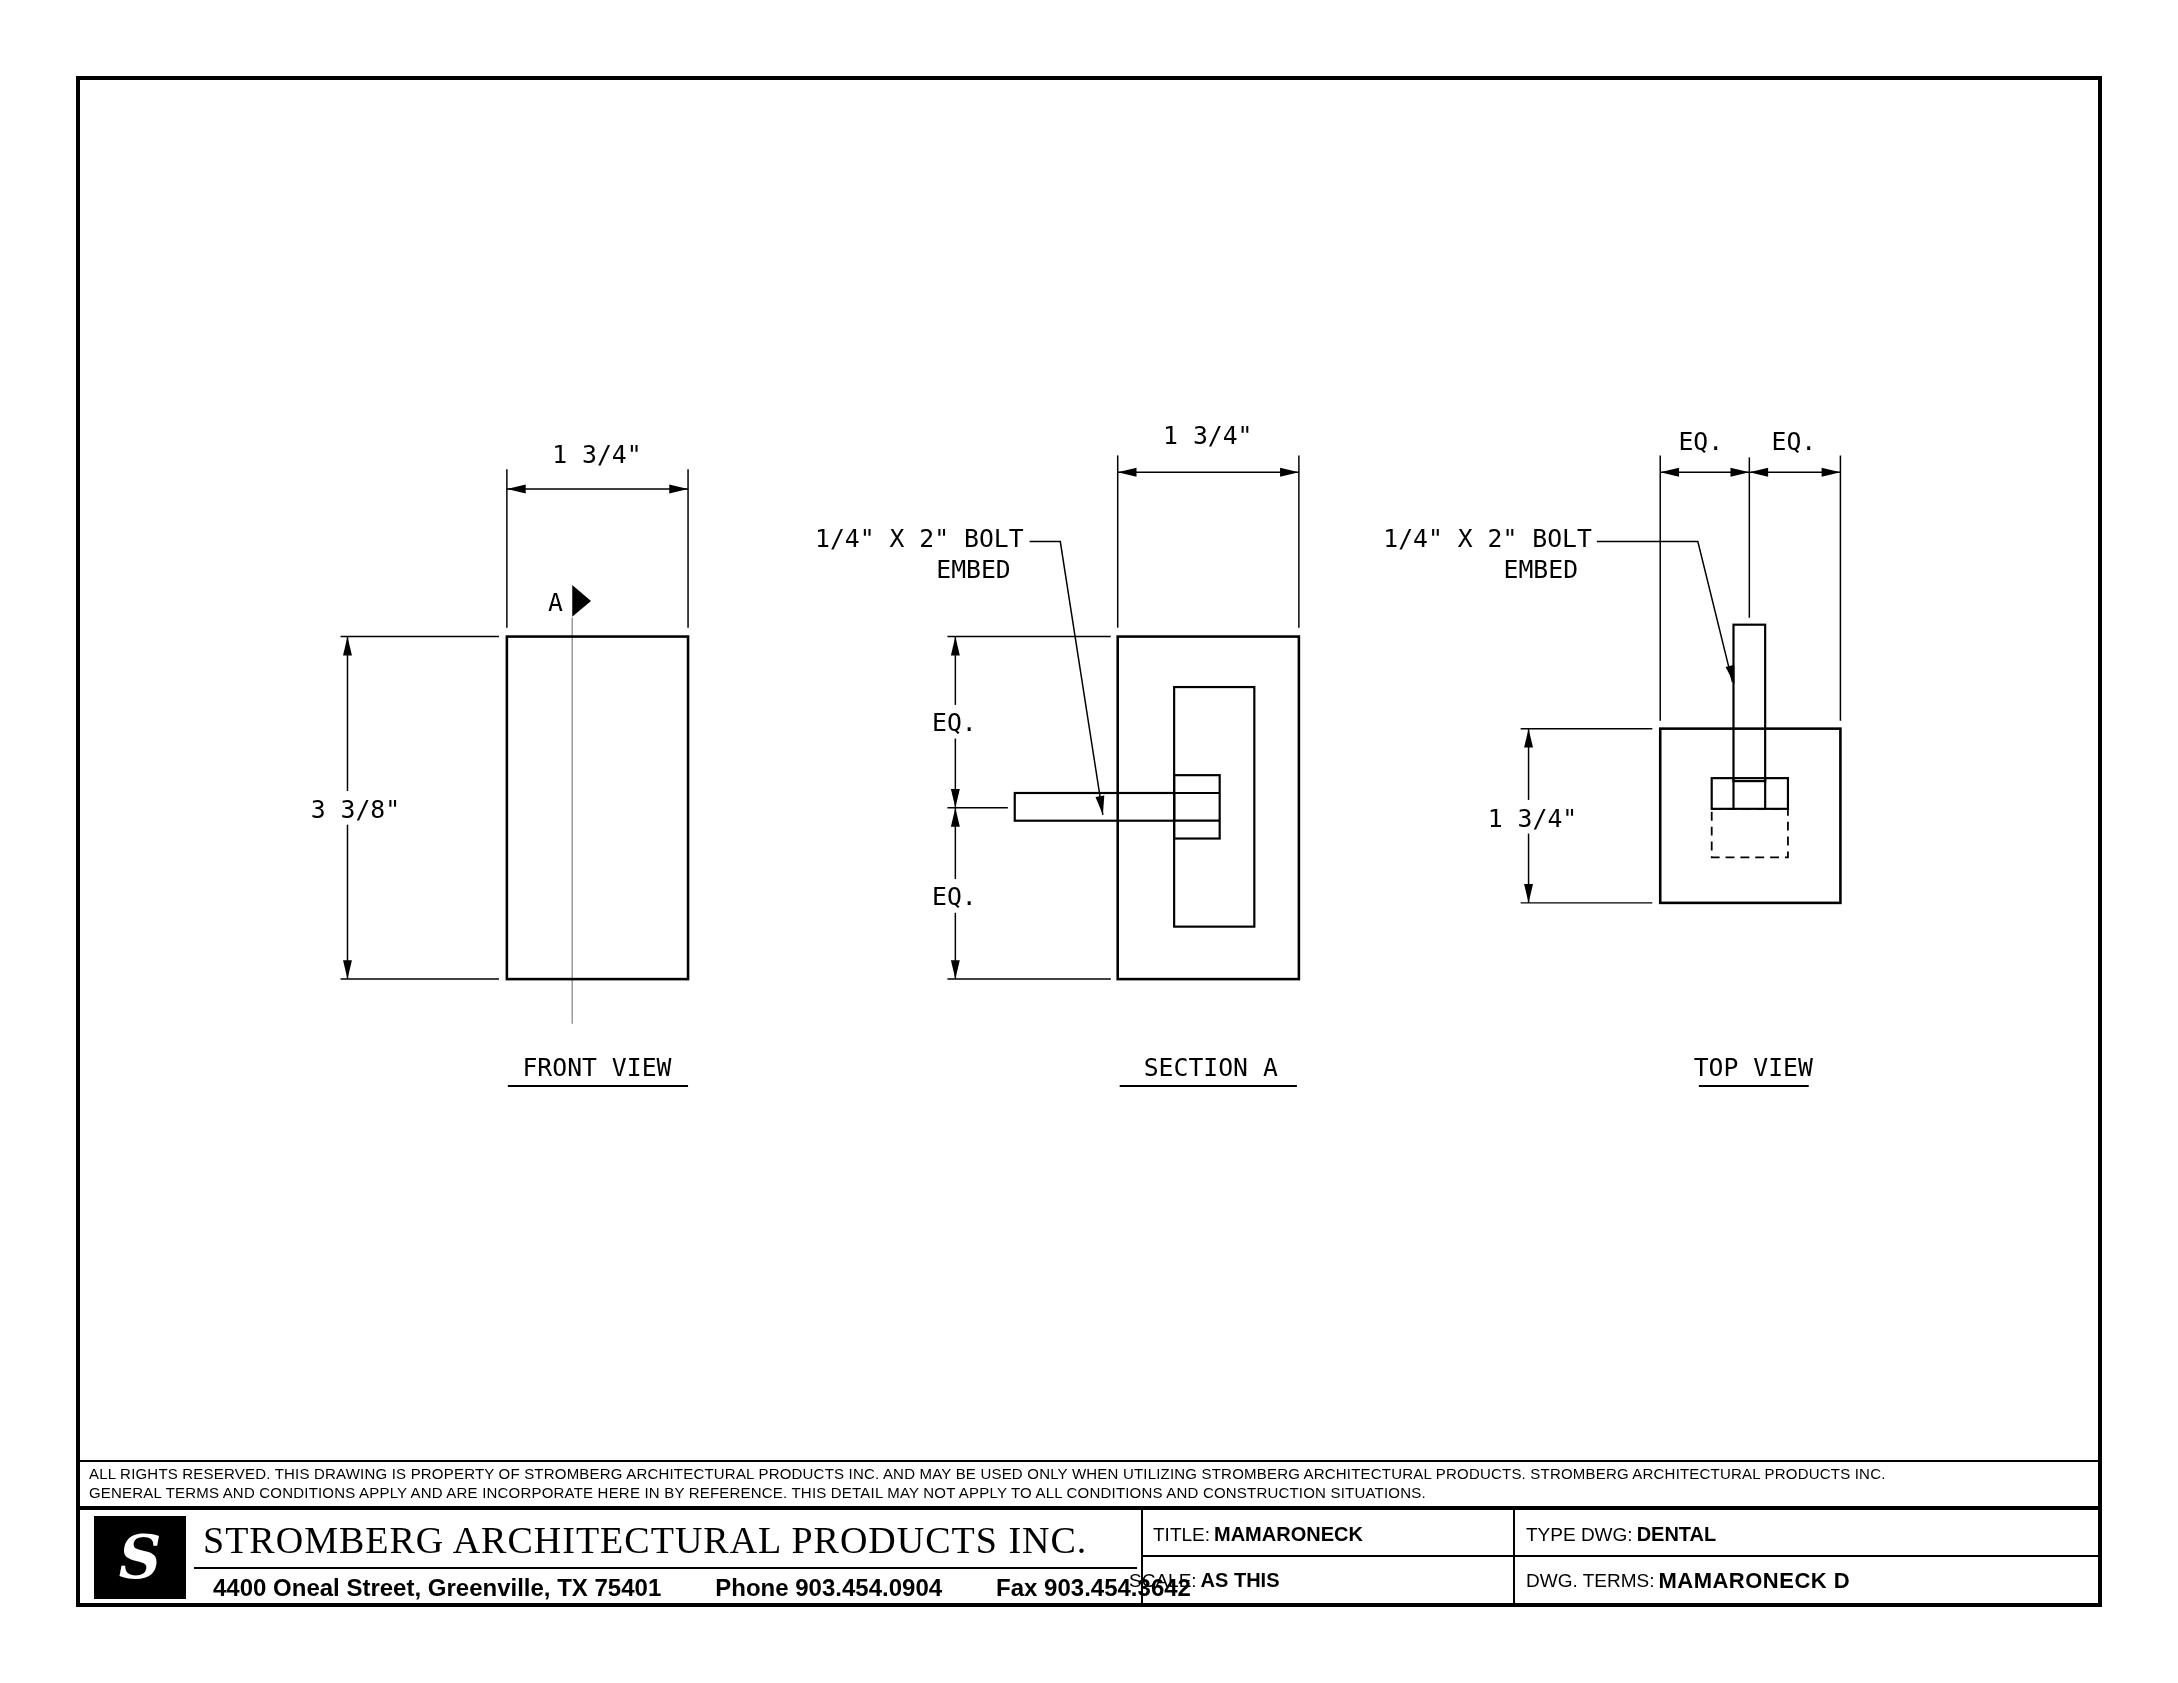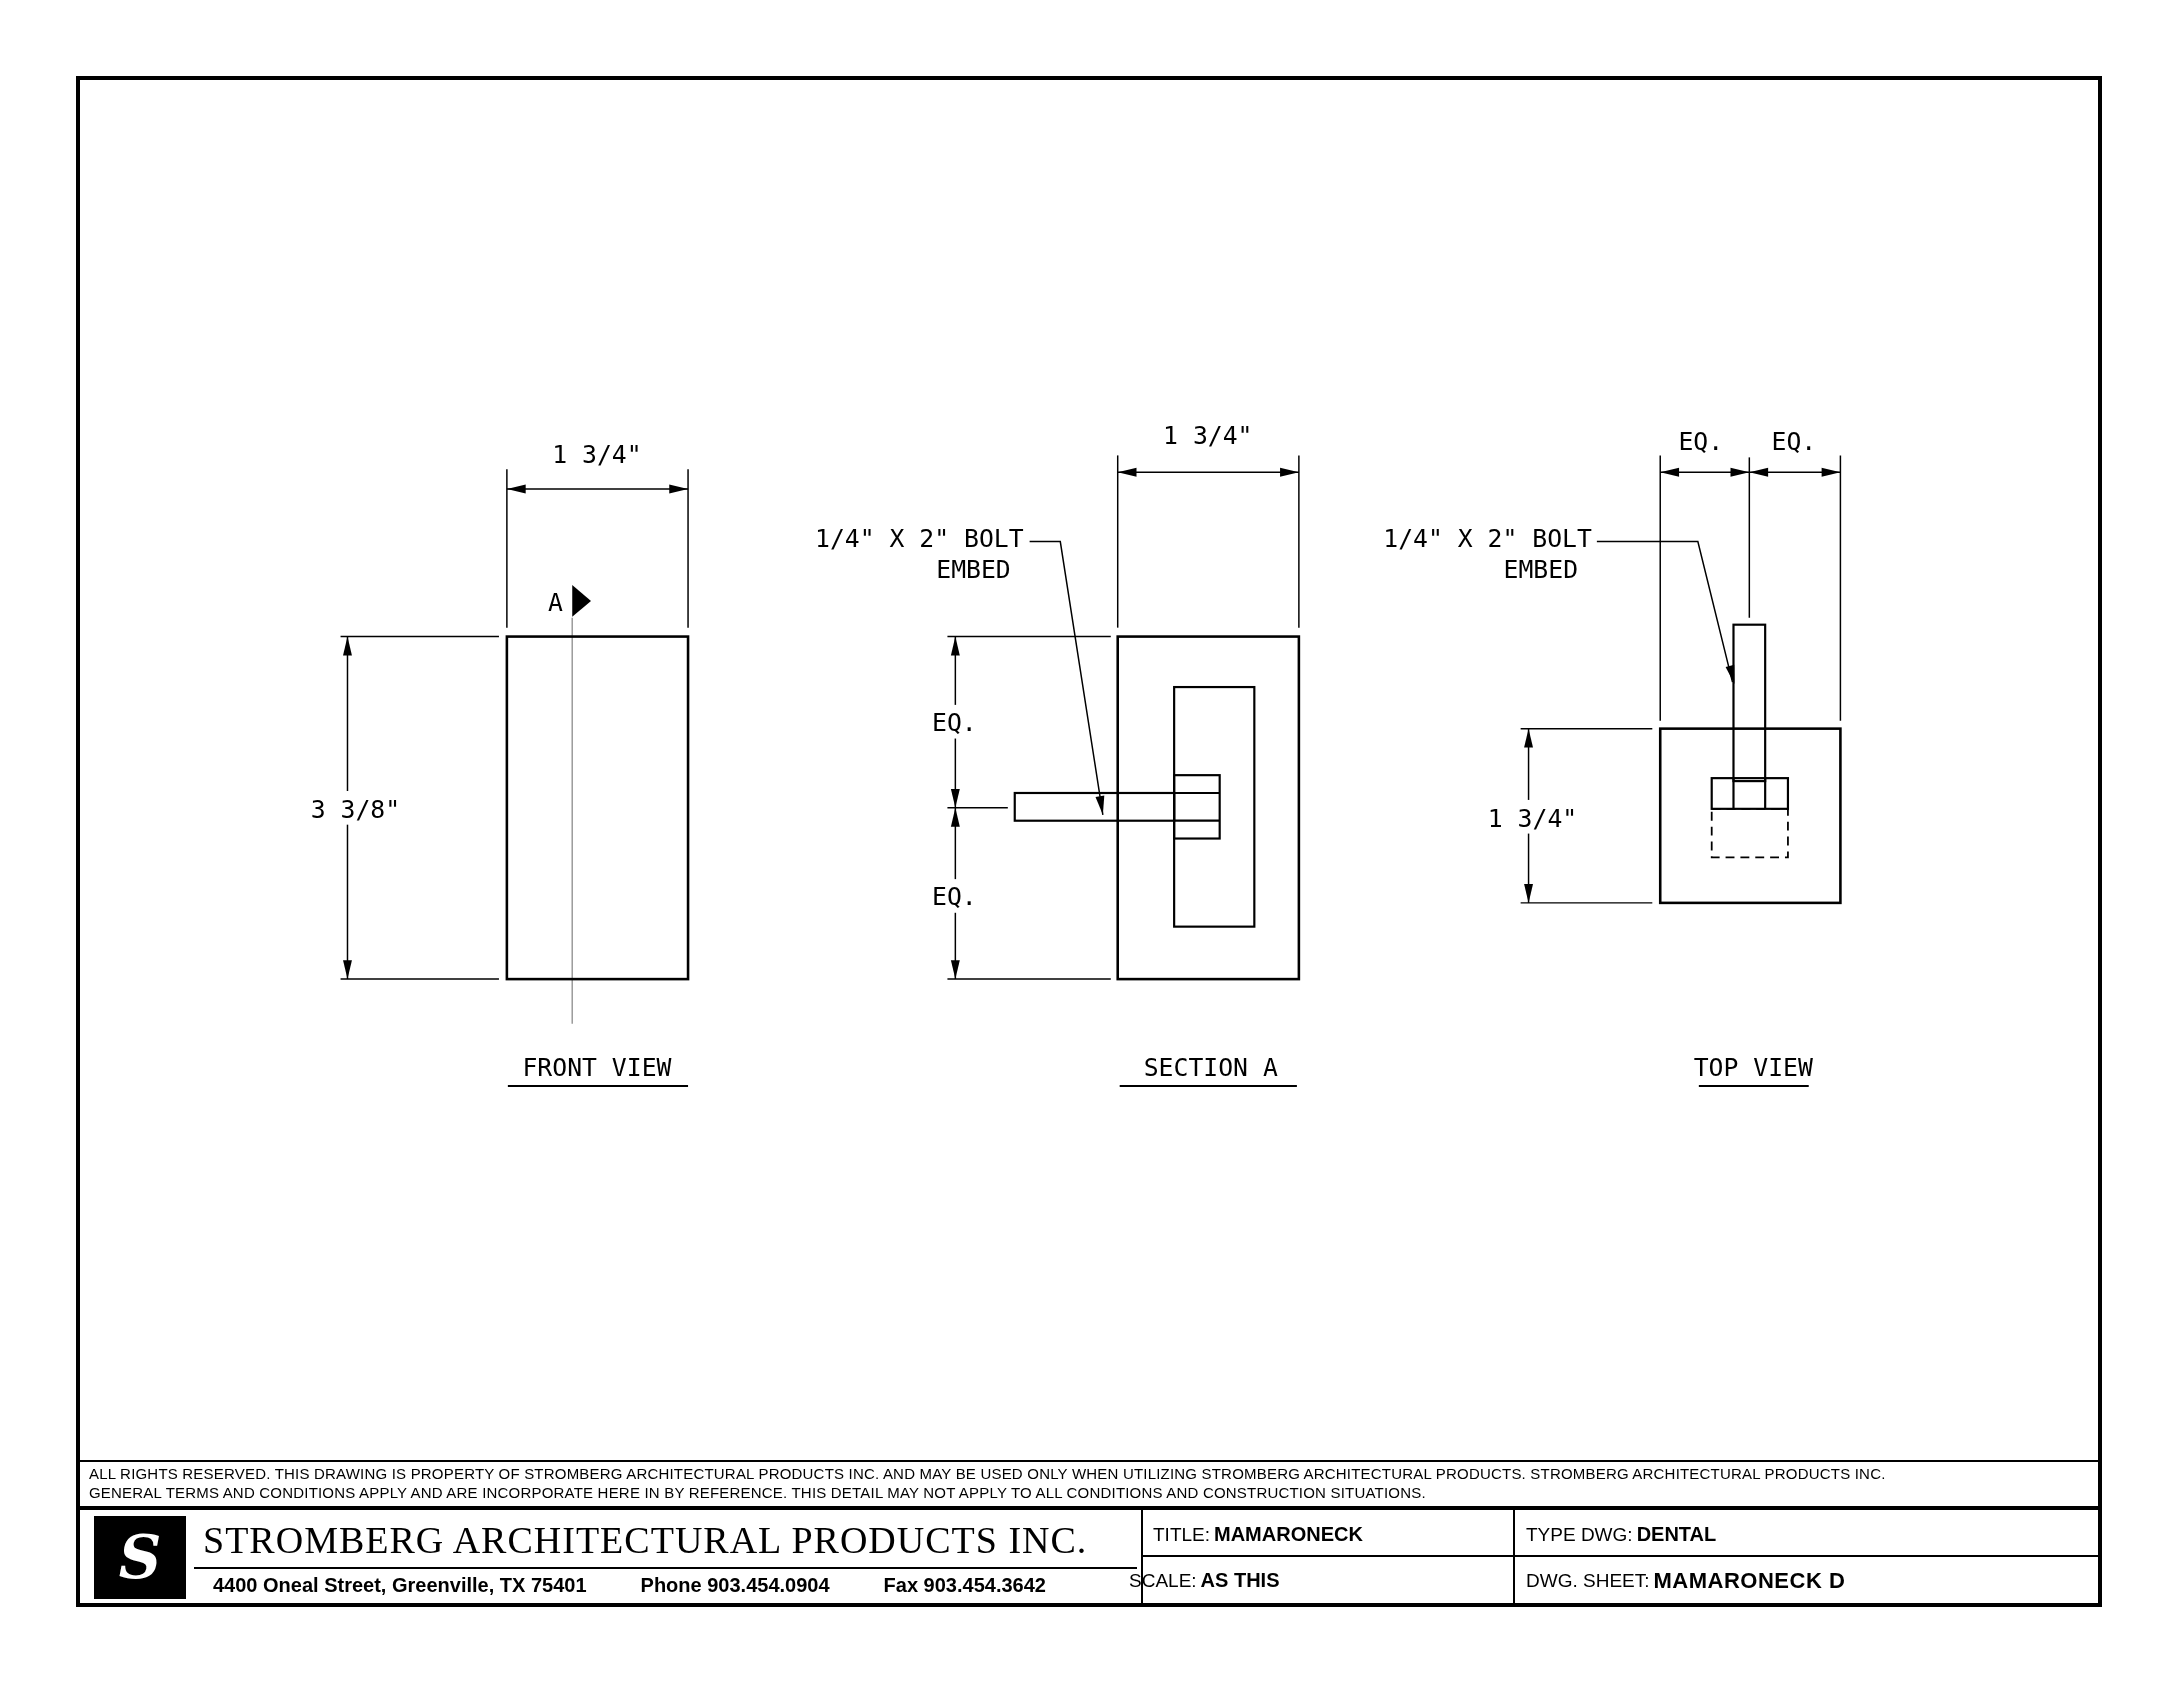--- a/index.html
+++ b/index.html
@@ -7,21 +7,21 @@
   .page{position:relative;width:2178px;height:1683px;background:#fff;font-family:"Liberation Sans",sans-serif;color:#000;overflow:hidden}
   .frame{position:absolute;left:76px;top:76px;width:2026px;height:1531px;border:4px solid #000}
   .hline{position:absolute;background:#000;height:2px}
   .vline{position:absolute;background:#000;width:2px}
   svg.canvas{position:absolute;left:0;top:0}
   .svgtxt{font-family:"DejaVu Sans Mono","Liberation Mono",monospace;font-size:25px;fill:#000}
   .disclaimer{position:absolute;left:89px;top:1464px;width:2002px;font-size:15px;line-height:19px;letter-spacing:0.2px}
   .logo{position:absolute;left:94px;top:1516px;width:92px;height:83px;background:#000;color:#fff;display:flex;align-items:center;justify-content:center;font-family:"DejaVu Serif","Liberation Serif",serif;font-style:italic;font-weight:bold;font-size:59px}
   .company-name{position:absolute;left:203px;top:1518px;width:936px;font-family:"Liberation Serif",serif;font-size:38px;line-height:44px;letter-spacing:1px;white-space:nowrap}
   .company-underline{position:absolute;left:194px;top:1567px;width:943px;height:2px;background:#000}
-  .company-address{position:absolute;left:213px;top:1574px;width:926px;display:flex;gap:54px;font-size:20px;font-weight:bold;white-space:nowrap}
+  .company-address{position:absolute;left:213px;top:1574px;width:926px;display:flex;gap:54px;font-size:24px;font-weight:bold;white-space:nowrap}
   .tb-cell{position:absolute;display:flex;align-items:center;gap:4px;padding-left:10px;white-space:nowrap}
   .tb-label{font-size:19px}
   .tb-value{font-size:20px;font-weight:bold}
   .tb-value.big{font-size:22px;letter-spacing:0.5px}
 </style>
 </head>
 <body>
 
 <div class="page">
 
@@ -162,18 +162,18 @@
   </div>
   <div class="tb-cell" style="left:1516px;top:1512px;width:580px;height:45px">
     <span class="tb-label">TYPE DWG:</span>
     <span class="tb-value">DENTAL</span>
   </div>
   <div class="tb-cell" style="left:1119px;top:1558px;width:368px;height:45px">
     <span class="tb-label">SCALE:</span>
     <span class="tb-value">AS THIS</span>
   </div>
   <div class="tb-cell" style="left:1516px;top:1558px;width:580px;height:45px">
-    <span class="tb-label">DWG. SHEET:</span>
+    <span class="tb-label">DWG. TERMS:</span>
     <span class="tb-value big">MAMARONECK D</span>
   </div>
 
 </div>
 
 
 </body></html>

